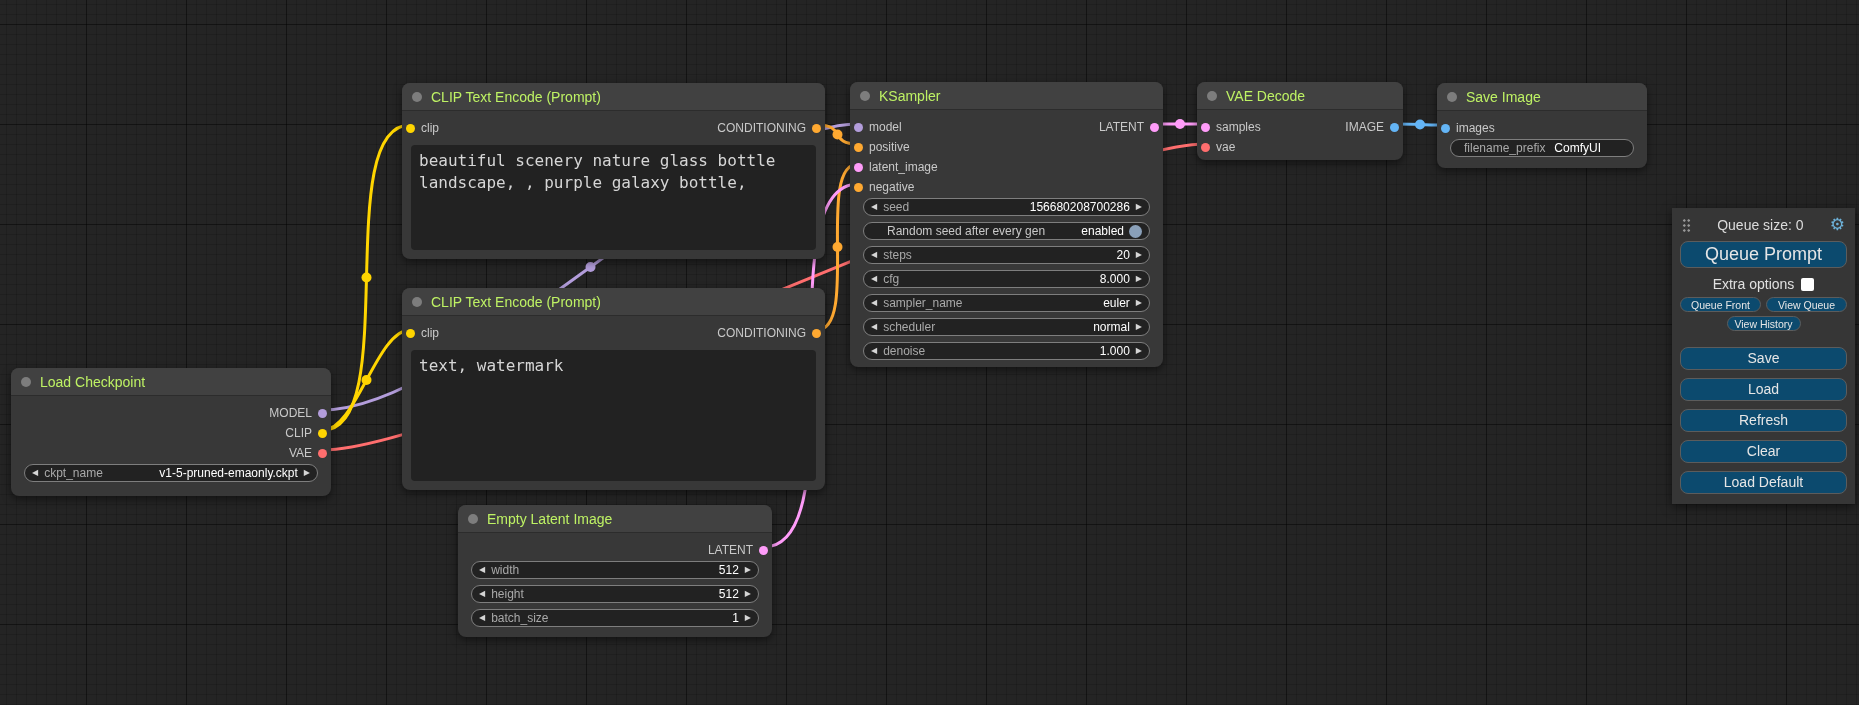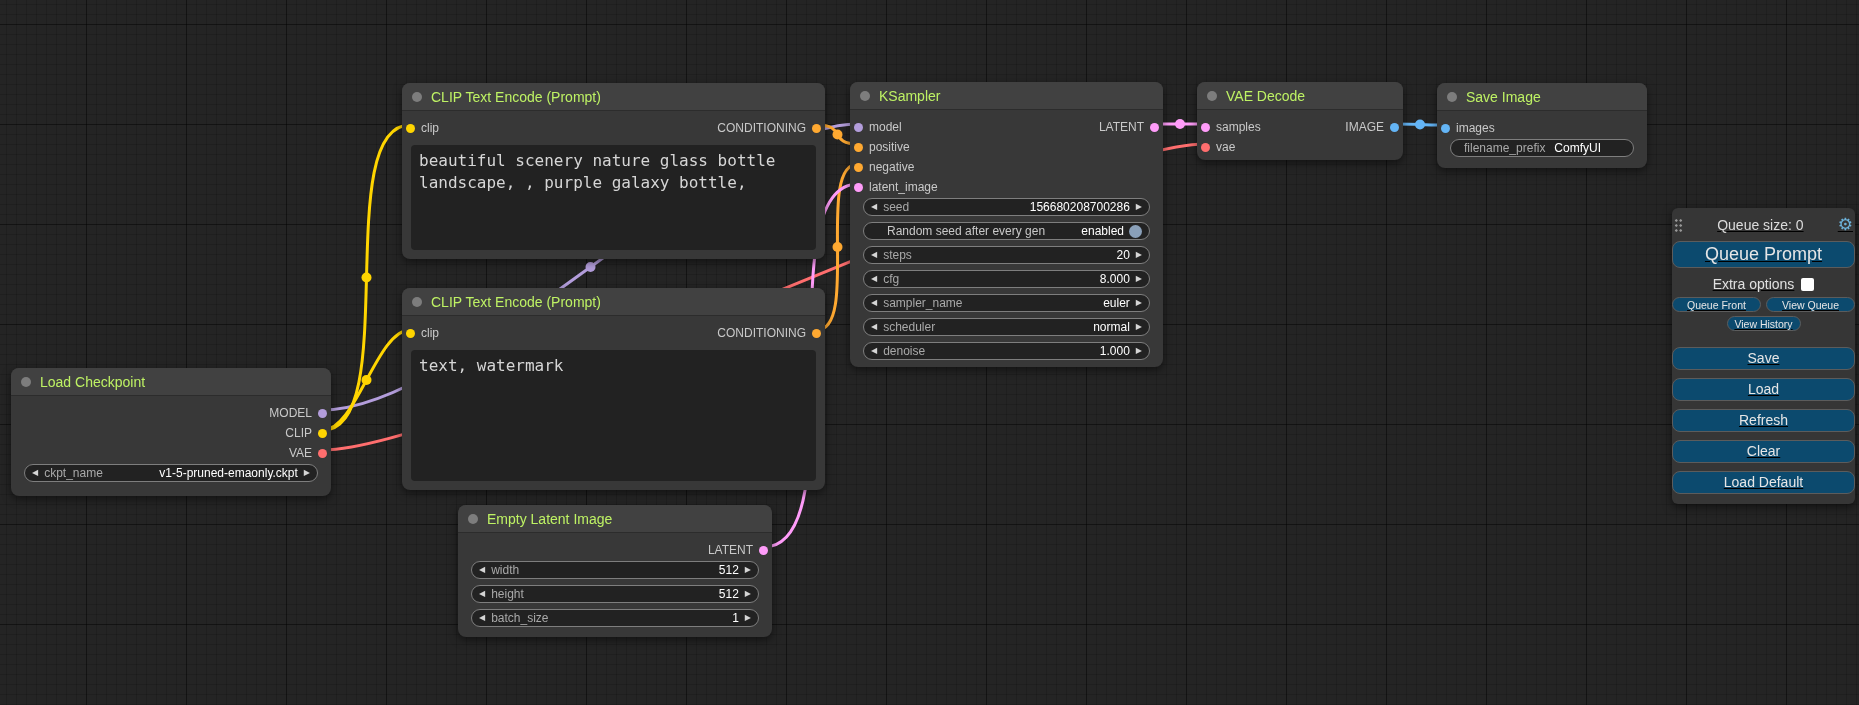--- a/index.html
+++ b/index.html
@@ -37,22 +37,22 @@
           border-radius:9px; display:flex; align-items:center; padding:0 7px; font-size:12px; color:#dadada; }
   .w-arrow { font-size:8px; color:#d5d5d5; flex:none; line-height:1; cursor:pointer; }
   .w-label { color:#a9a9a9; margin:0 6px; white-space:nowrap; }
   .w-value { flex:1; text-align:right; margin-right:6px; color:#ffffff; white-space:nowrap; }
   .widget.text .w-value { text-align:center; margin:0 22px 0 0; }
   .widget.toggle .w-label { margin-left:16px; color:#c9c9c9; }
   .widget.toggle .w-value { margin-right:5px; }
   .toggle-knob { width:13px; height:13px; border-radius:50%; background:#8aa0b9; flex:none; }
 
   #queue-panel { position:absolute; left:1672px; top:208px; width:183px; height:296px;
-          background:#363636; border-radius:6px; z-index:5; padding:6px 0;
-          box-shadow:0 3px 10px rgba(0,0,0,.55);text-decoration:underline; }
+          background:#363636; border-radius:0; z-index:5; padding:6px 8px;
+          box-shadow:0 3px 10px rgba(0,0,0,.55); }
   .qp-header { display:flex; align-items:center; margin:2px 2px 0; }
   .drag-dots { width:9px; height:14px; flex:none;
           background-image:radial-gradient(circle, #989898 1.1px, transparent 1.4px);
           background-size:4.5px 5px; cursor:grab; }
   .qp-title { flex:1; text-align:center; font-size:14px; color:#dcdcdc; }
   .gear { font-size:17px; color:#6db1d8; flex:none; line-height:1; cursor:pointer; }
   .btn { display:block; width:100%; background:#0c4a6e; border:1.5px solid #5c5c5c;
           border-radius:8px; color:#e6e6e6; text-align:center; font-family:inherit; cursor:pointer; }
   #queue-prompt-btn { height:27px; font-size:18px; margin-top:8px; }
   .qp-extra { display:flex; align-items:center; justify-content:center; margin-top:8px;
@@ -218,29 +218,29 @@
           </div>
           <div class="row">
             <div class="pgroup">
               <span class="port-dot" style="background: rgb(255, 169, 49);"></span>
               <span class="port-label">positive</span>
             </div>
             <div class="pgroup"></div>
           </div>
           <div class="row">
             <div class="pgroup">
+              <span class="port-dot" style="background: rgb(255, 156, 249);"></span>
+              <span class="port-label">latent_image</span>
+            </div>
+            <div class="pgroup"></div>
+          </div>
+          <div class="row">
+            <div class="pgroup">
               <span class="port-dot" style="background: rgb(255, 169, 49);"></span>
               <span class="port-label">negative</span>
-            </div>
-            <div class="pgroup"></div>
-          </div>
-          <div class="row">
-            <div class="pgroup">
-              <span class="port-dot" style="background: rgb(255, 156, 249);"></span>
-              <span class="port-label">latent_image</span>
             </div>
             <div class="pgroup"></div>
           </div>
         </div>
         <div class="widgets">
           <div class="widget combo">
             <span class="w-arrow">◀</span>
             <span class="w-label">seed</span>
             <span class="w-value">156680208700286</span>
             <span class="w-arrow">▶</span>

